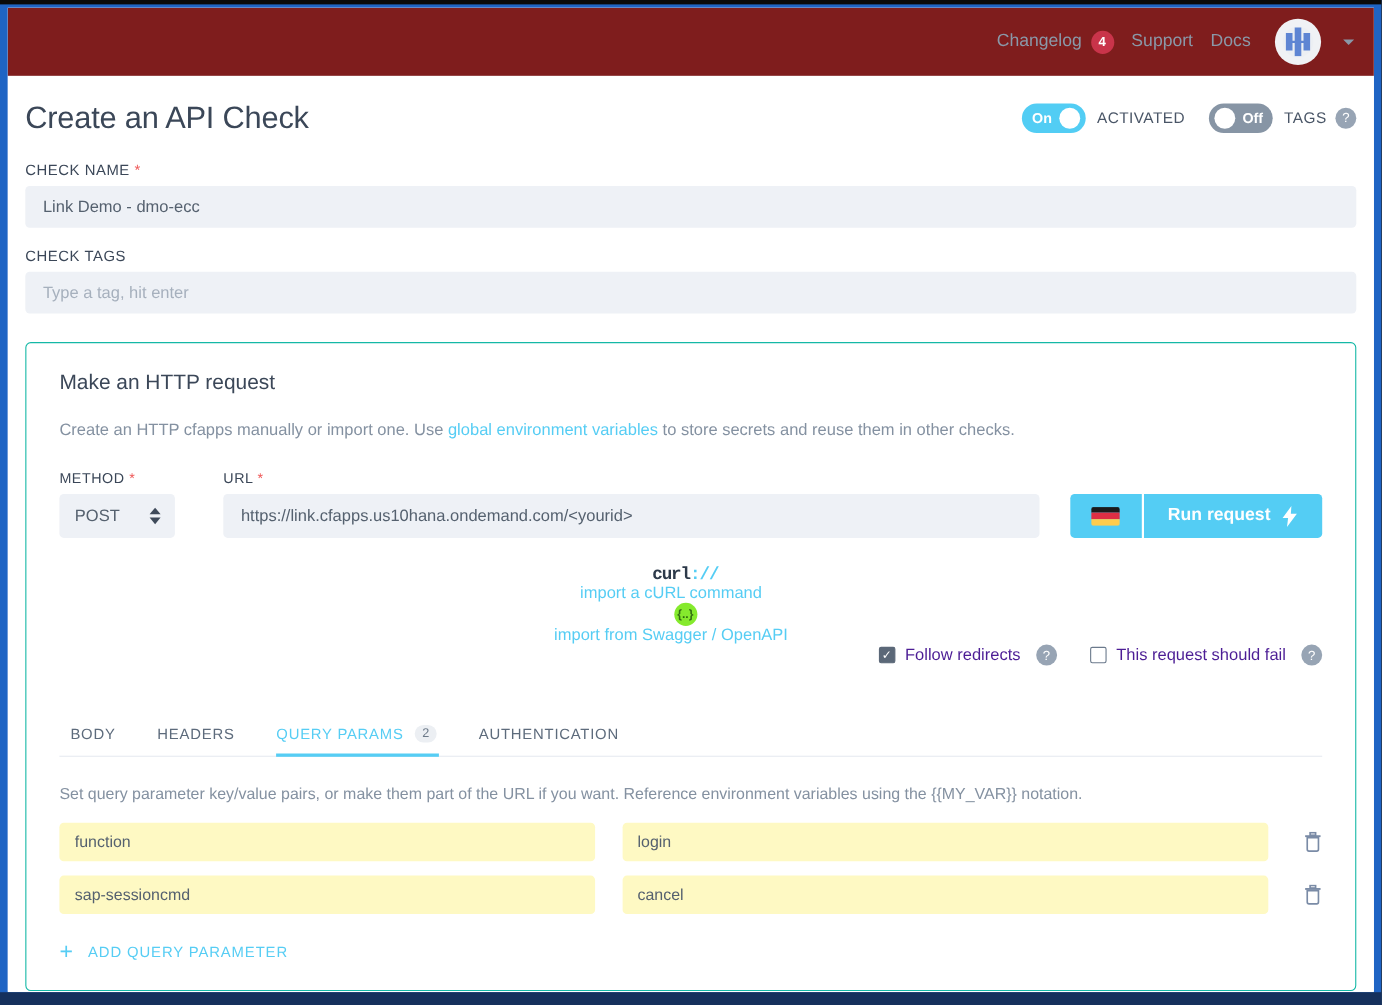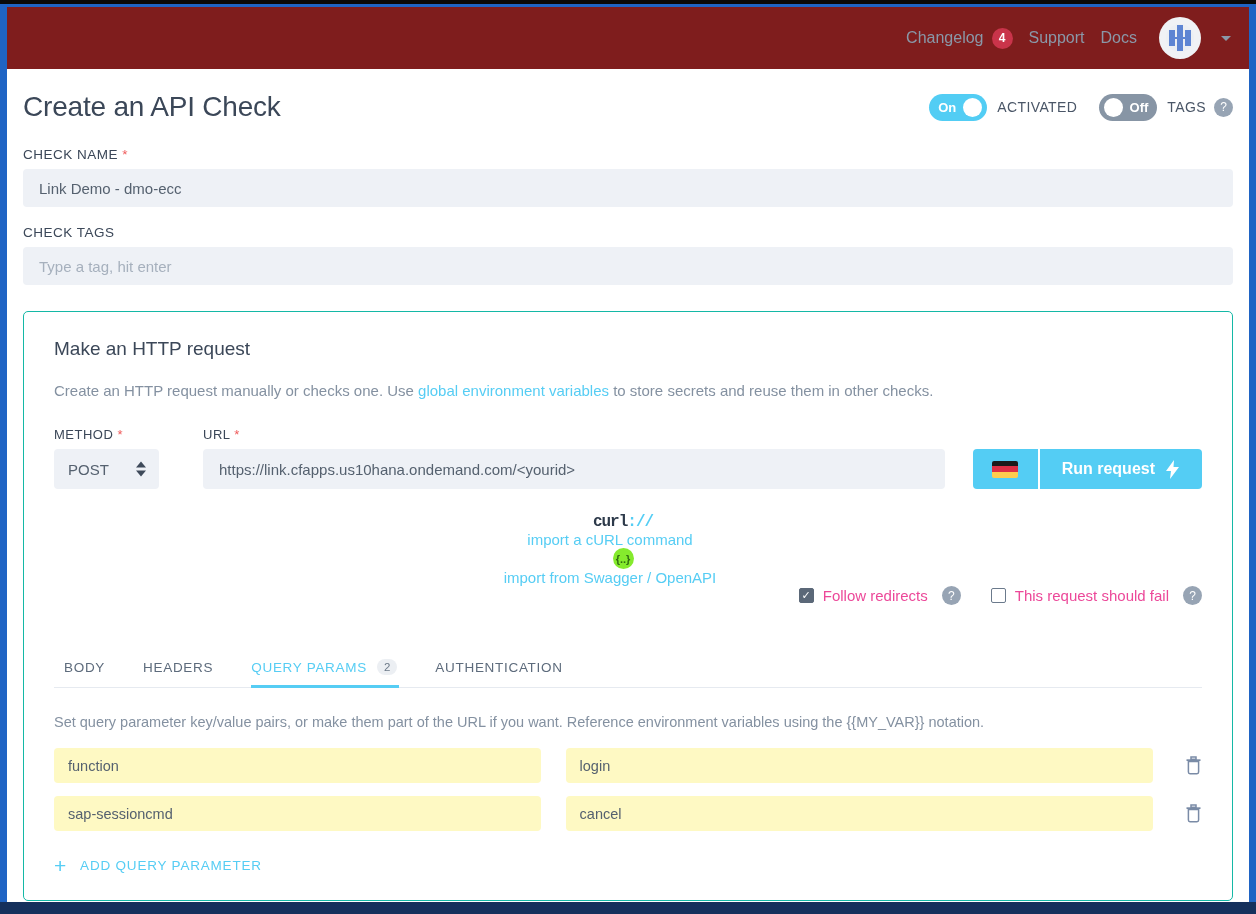--- a/index.html
+++ b/index.html
@@ -283,21 +283,21 @@
   .chk {
     width: 15px; height: 15px;
     border: 1.5px solid #6b7a8c;
     border-radius: 2px;
     display: inline-flex;
     align-items: center; justify-content: center;
     margin-right: 9px;
     background: #fff;
   }
   .chk.checked { background: #5b6878; border-color: #5b6878; color: #fff; font-size: 11px; }
-  .chk-label { font-size: 15px; color: #ec4899; margin-right: 10px; }
+  .chk-label { font-size: 15px; color: #4c1d95; margin-right: 10px; }
   .chk-group { display: flex; align-items: center; margin-left: 30px; }
 
   
   .tabs {
     display: flex;
     align-items: center;
     margin-top: 44px;
     border-bottom: 1px solid #e6eaf0;
     padding-left: 10px;
   }
@@ -427,21 +427,21 @@
       
       <div class="field-label">
         <span>CHECK TAGS</span>
       </div>
       <input class="text-input" placeholder="Type a tag, hit enter" style="">
 
       
       <div class="card">
         <h2 class="card-title">Make an HTTP request</h2>
         <p class="card-desc">
-          <span>Create an HTTP request manually or checks one. Use </span><a class="link" href="#">global environment variables</a><span> to store secrets and reuse them in other checks.</span>
+          <span>Create an HTTP cfapps manually or import one. Use </span><a class="link" href="#">global environment variables</a><span> to store secrets and reuse them in other checks.</span>
         </p>
 
         <div class="row">
           <div class="col-method">
             <div class="mini-label">
               <span>METHOD</span>
               <span class="req-star">*</span>
             </div>
             <div class="select-wrap">
               <span class="sel-val">POST</span>

